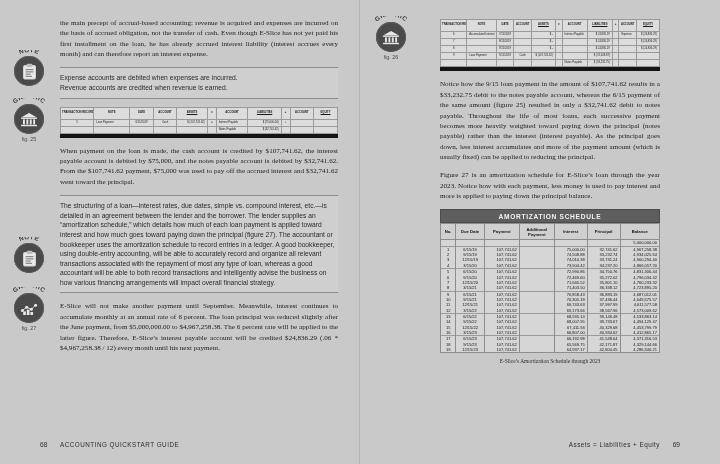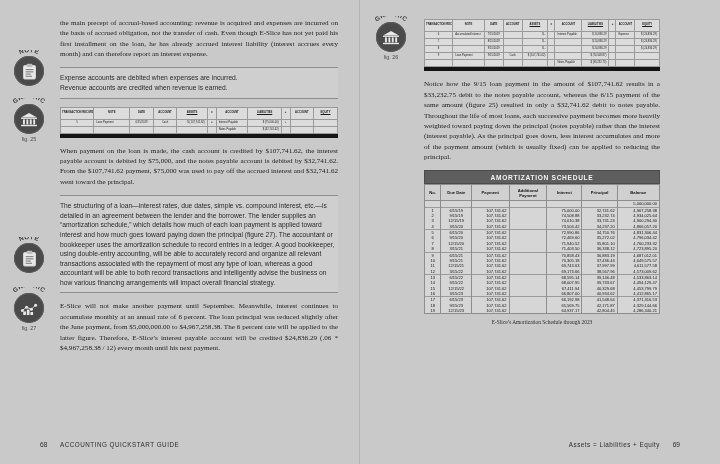--- a/index.html
+++ b/index.html
@@ -390,21 +390,21 @@
           <rect x="3" y="7.4" width="1.9" height="5" fill="#e8e8e8"></rect>
           <rect x="6.4" y="7.4" width="1.9" height="5" fill="#e8e8e8"></rect>
           <rect x="9.8" y="7.4" width="1.9" height="5" fill="#e8e8e8"></rect>
           <rect x="13.2" y="7.4" width="1.9" height="5" fill="#e8e8e8"></rect>
           <rect x="1" y="12.8" width="16" height="1.4" fill="#e8e8e8"></rect>
         </svg>
       </div>
       <div class="fig">fig. 26</div>
     </div>
 
-    <div style="margin-left:42px;">
+    <div style="margin-left:58px;">
 
       <div class="txn-wrap">
         <table class="txn">
           <colgroup>
             <col style="width:12%">
               <col style="width:13.5%">
               <col style="width:8%">
               <col style="width:8%">
             <col style="width:11%">
               <col style="width:3%">
@@ -494,20 +494,21 @@
                 <td></td>
                 <td class="lbl"></td>
                 <td class="num"></td>
               </tr>
             </tbody>
         </table>
         <div class="txn-base"></div>
       </div>
 
       <p class="body">Notice how the 9/15 loan payment in the amount of $107,741.62 results in a $33,232.75 debit to the notes payable account, whereas the 6/15 payment of the same amount (figure 25) resulted in only a $32,741.62 debit to notes payable. Throughout the life of most loans, each successive payment becomes more heavily weighted toward paying down the principal (notes payable) rather than the interest (interest payable). As the principal goes down, less interest accumulates and more of the payment amount (which is usually fixed) can be applied to reducing the principal.</p>
+      <p class="body">Figure 27 is an amortization schedule for E-Slice’s loan through the year 2023. Notice how with each payment, less money is used to pay interest and more is applied to paying down the principal balance.</p>
 
       <div class="amort-wrap">
         <table class="amort">
           <caption>AMORTIZATION SCHEDULE</caption>
           <colgroup>
             <col style="width:7%">
               <col style="width:13%">
               <col style="width:16%">
               <col style="width:16%">
             <col style="width:15%">

